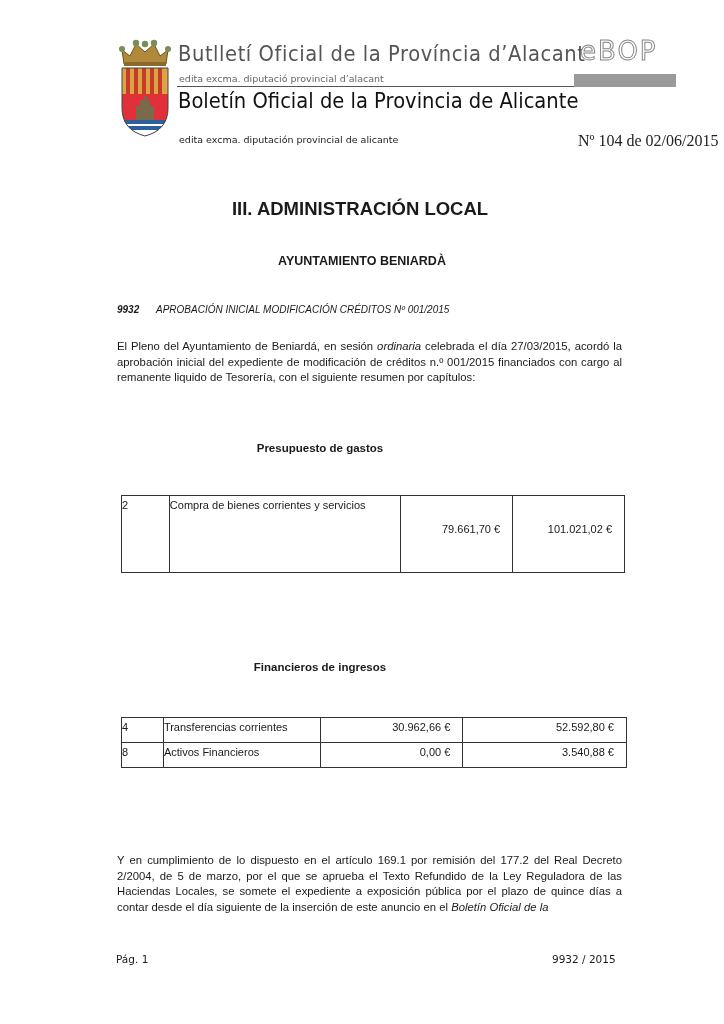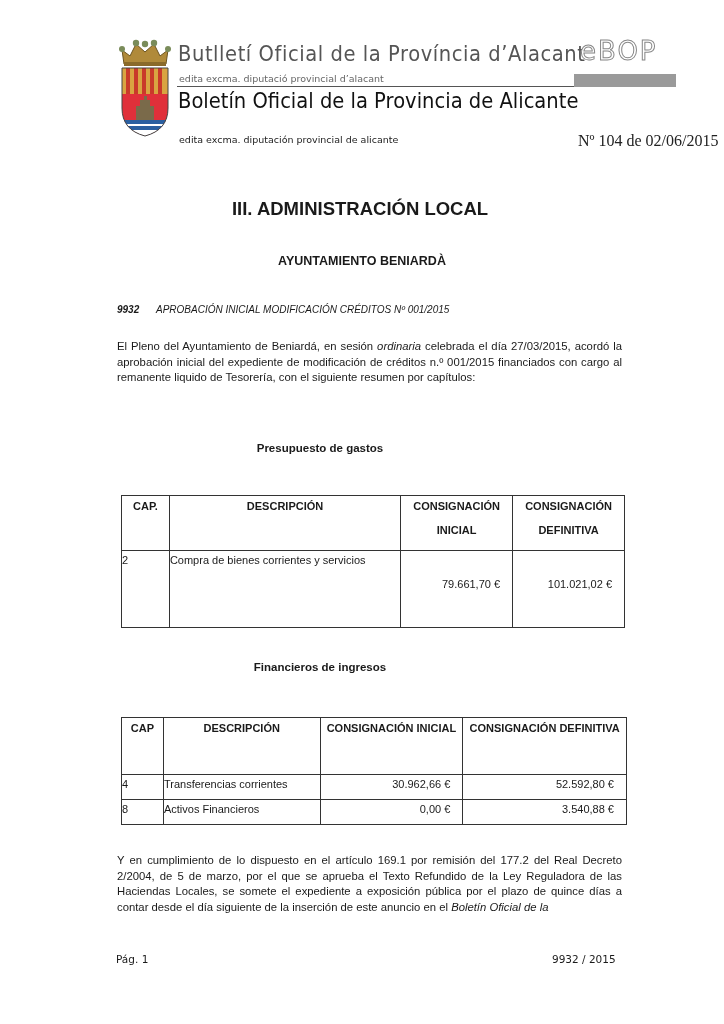--- a/index.html
+++ b/index.html
@@ -107,36 +107,20 @@
 
 <div id="gastos-title" class="abs sub-title sans">Presupuesto de gastos</div>
 <table id="tbl-gastos">
   <colgroup>
       <col style="width:48px">
       <col style="width:232px">
       <col style="width:112px">
       <col style="width:112px">
     </colgroup>
   <tbody>
-      <tr>
-    <th>
-          <span class="l1">CAP.</span>
-        </th>
-    <th>
-          <span class="l1">DESCRIPCIÓN</span>
-        </th>
-    <th>
-          <span class="l1">CONSIGNACIÓN</span>
-          <span class="l2">INICIAL</span>
-        </th>
-    <th>
-          <span class="l1">CONSIGNACIÓN</span>
-          <span class="l2">DEFINITIVA</span>
-        </th>
-  </tr>
   <tr>
     <td>
           <span class="cell-top">2</span>
         </td>
     <td>
           <span class="cell-top">Compra de bienes corrientes y servicios</span>
         </td>
     <td class="num">
           <span class="cell-mid">79.661,70 €</span>
         </td>
@@ -149,26 +133,20 @@
 
 <div id="ingresos-title" class="abs sub-title sans">Financieros de ingresos</div>
 <table id="tbl-ingresos">
   <colgroup>
       <col style="width:42px">
       <col style="width:157px">
       <col style="width:143px">
       <col style="width:164px">
     </colgroup>
   <tbody>
-      <tr>
-    <th>CAP</th>
-    <th>DESCRIPCIÓN</th>
-    <th>CONSIGNACIÓN INICIAL</th>
-    <th>CONSIGNACIÓN DEFINITIVA</th>
-  </tr>
   <tr>
     <td>
           <span class="cell-top">4</span>
         </td>
     <td>
           <span class="cell-top">Transferencias corrientes</span>
         </td>
     <td class="num">
           <span class="cell-top">30.962,66 €</span>
         </td>

